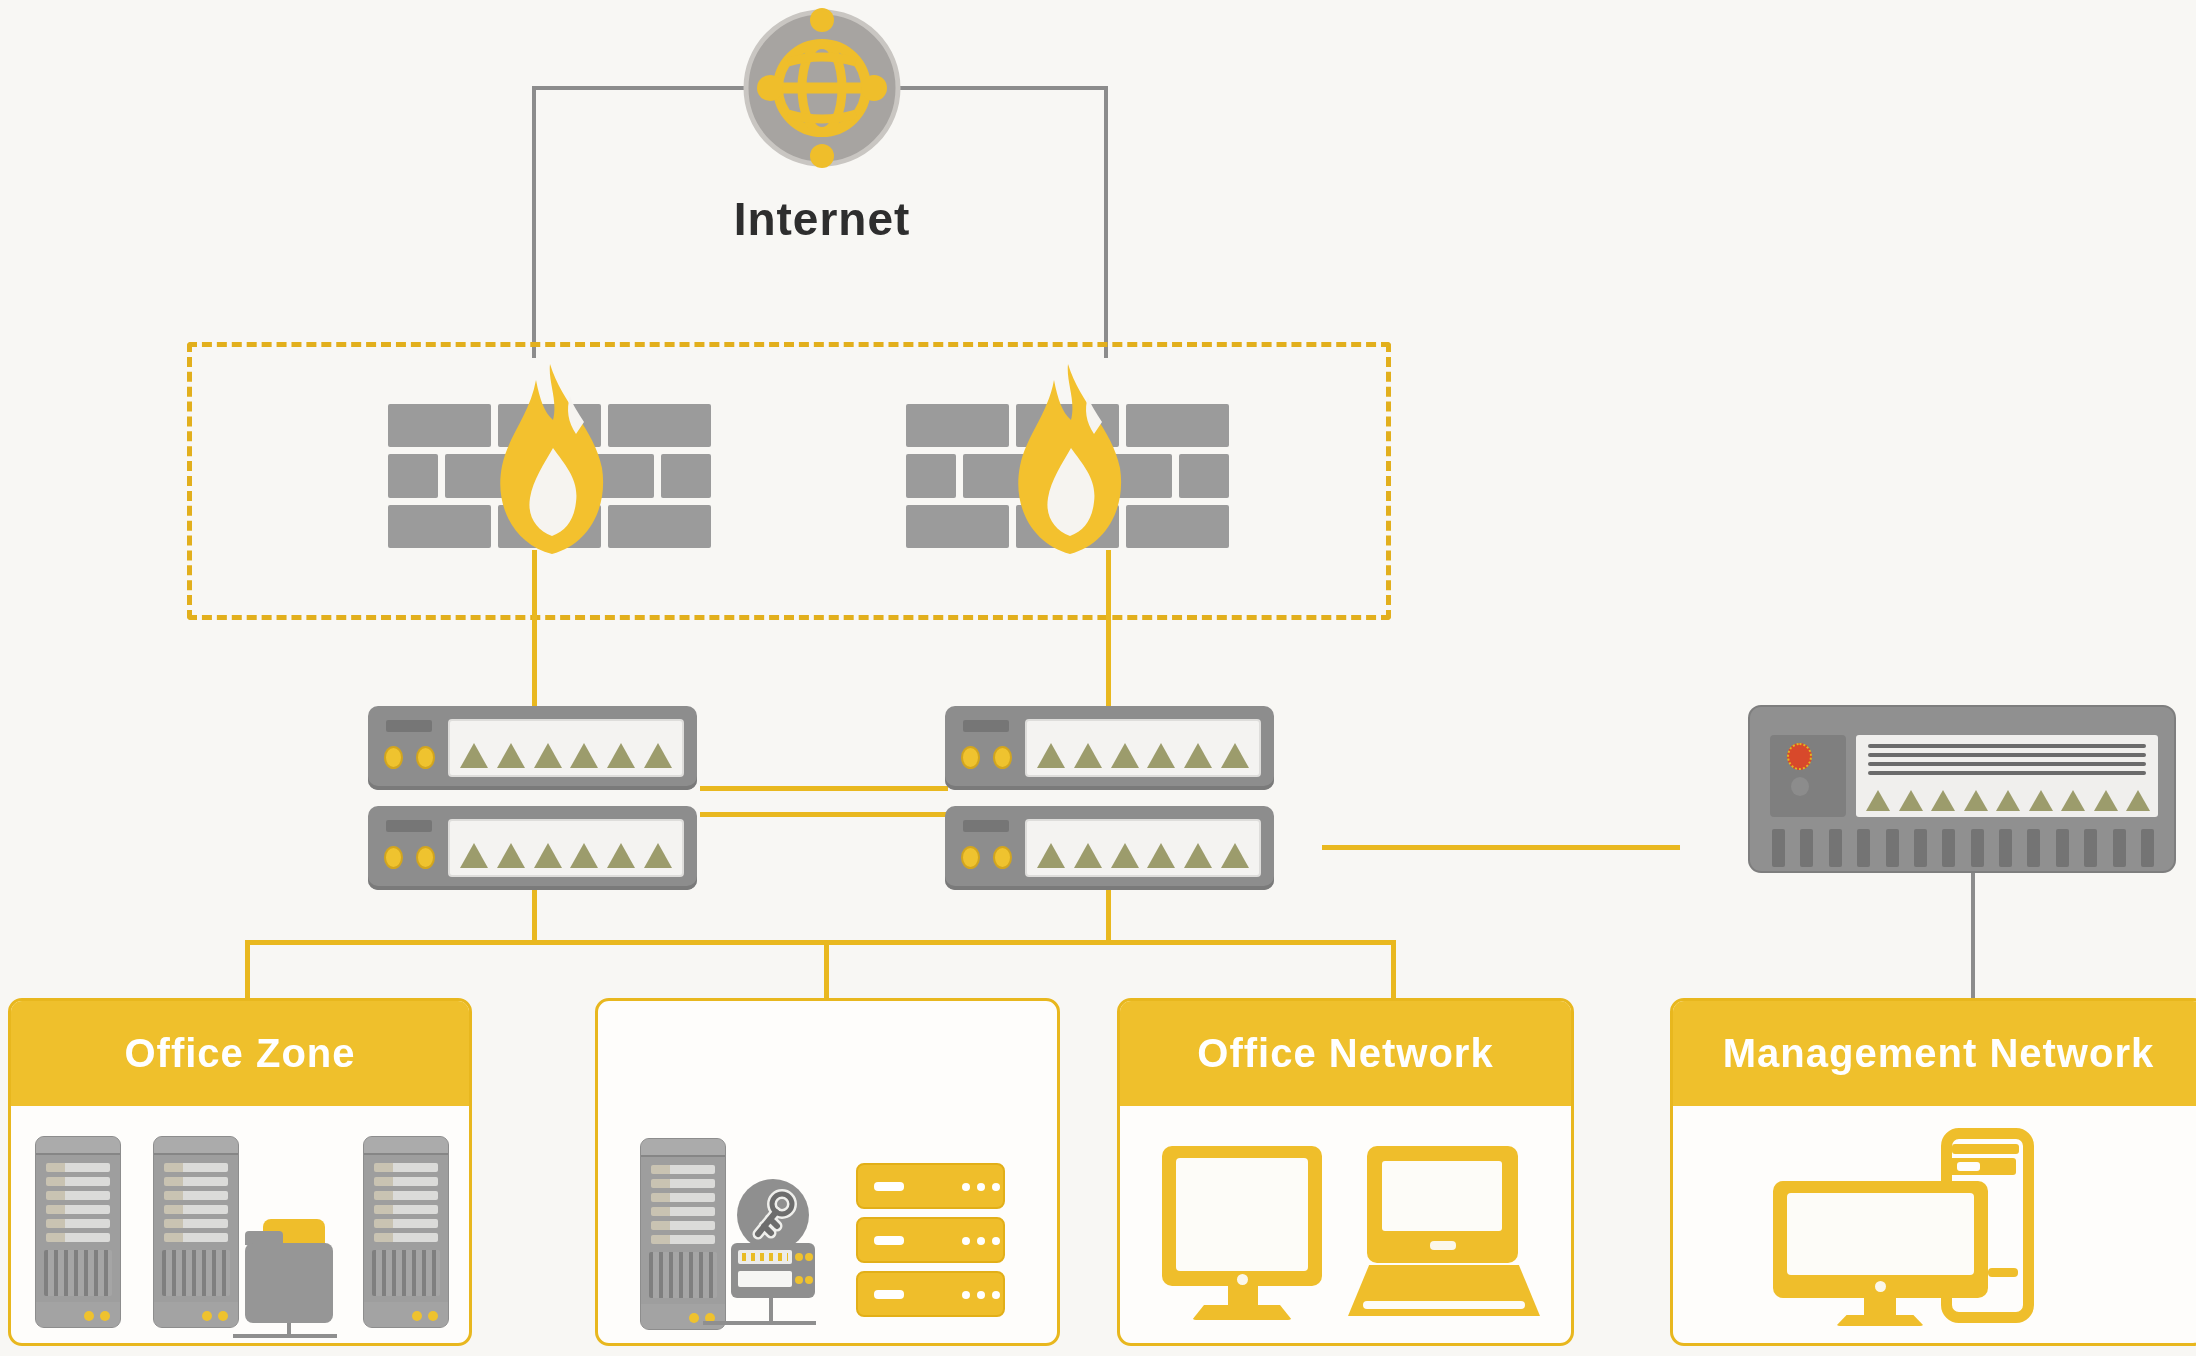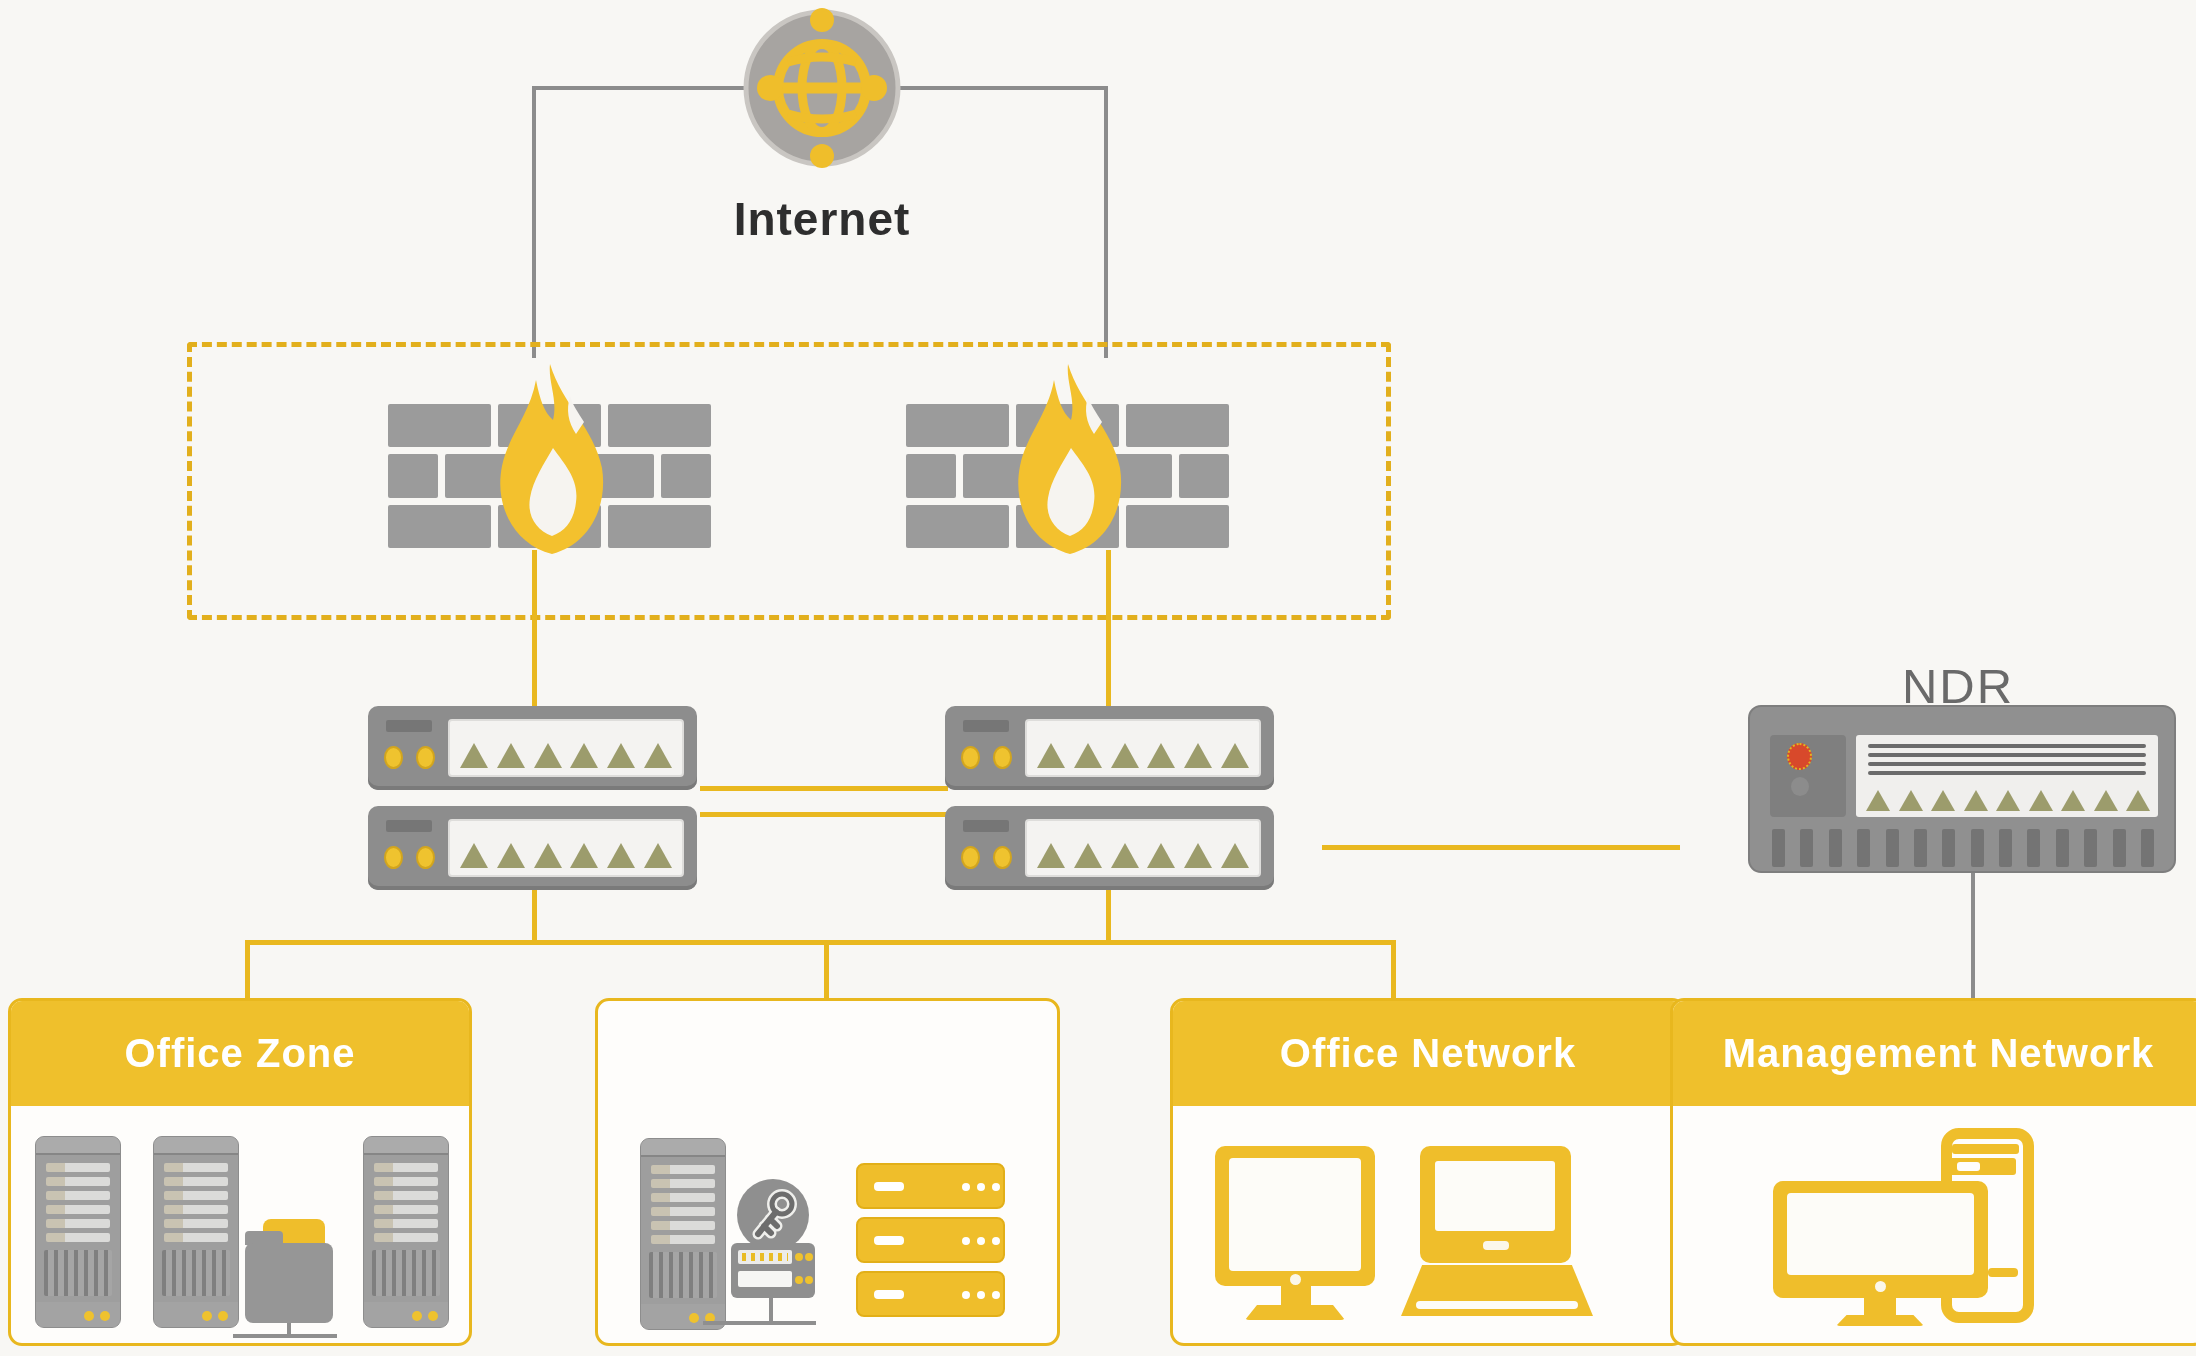--- a/index.html
+++ b/index.html
@@ -101,21 +101,21 @@
   .ndr-slot{width:13px;height:38px;background:#747474;border-radius:2px;}
   .ndr-link{left:1971px;top:873px;width:4px;height:127px;}
 
   
   .zone{
     position:absolute;top:998px;height:348px;background:#FEFDFB;
     border:3px solid #E8B71E;border-radius:14px;box-sizing:border-box;overflow:hidden;z-index:2;
   }
   .zone-server{left:8px;width:464px;}
   .zone-dmz{left:595px;width:465px;}
-  .zone-office{left:1170px;width:516px;}
+  .zone-office{left:1117px;width:457px;}
   .zone-mgmt{left:1670px;width:537px;}
   .zone-header{
     position:absolute;left:0;top:0;right:0;height:105px;background:#EFC02C;
     display:flex;align-items:center;justify-content:center;
     font-size:40px;font-weight:bold;color:#FFFFFF;letter-spacing:1px;
   }
 
   
   .tower{position:absolute;width:86px;height:192px;background:#9E9E9E;border:1px solid #8D8D8D;border-radius:9px;overflow:hidden;box-sizing:border-box;}
   .tw-cap{height:16px;background:#ABABAB;border-bottom:2px solid #868686;}
@@ -316,21 +316,20 @@
       <div class="tri"></div>
         <div class="tri"></div>
         <div class="tri"></div>
         <div class="tri"></div>
         <div class="tri"></div>
         <div class="tri"></div>
     </div>
   </div>
 
 
-  <div class="ndr-label">NDR</div>
   <div class="ndr-device">
     <div class="ndr-left-panel">
       <div class="ndr-led-red"></div>
       <div class="ndr-led-gray"></div>
     </div>
     <div class="ndr-right-panel">
       <div class="ndr-line" style="top:9px;"></div>
       <div class="ndr-line" style="top:18px;"></div>
       <div class="ndr-line" style="top:27px;"></div>
       <div class="ndr-line" style="top:36px;"></div>

